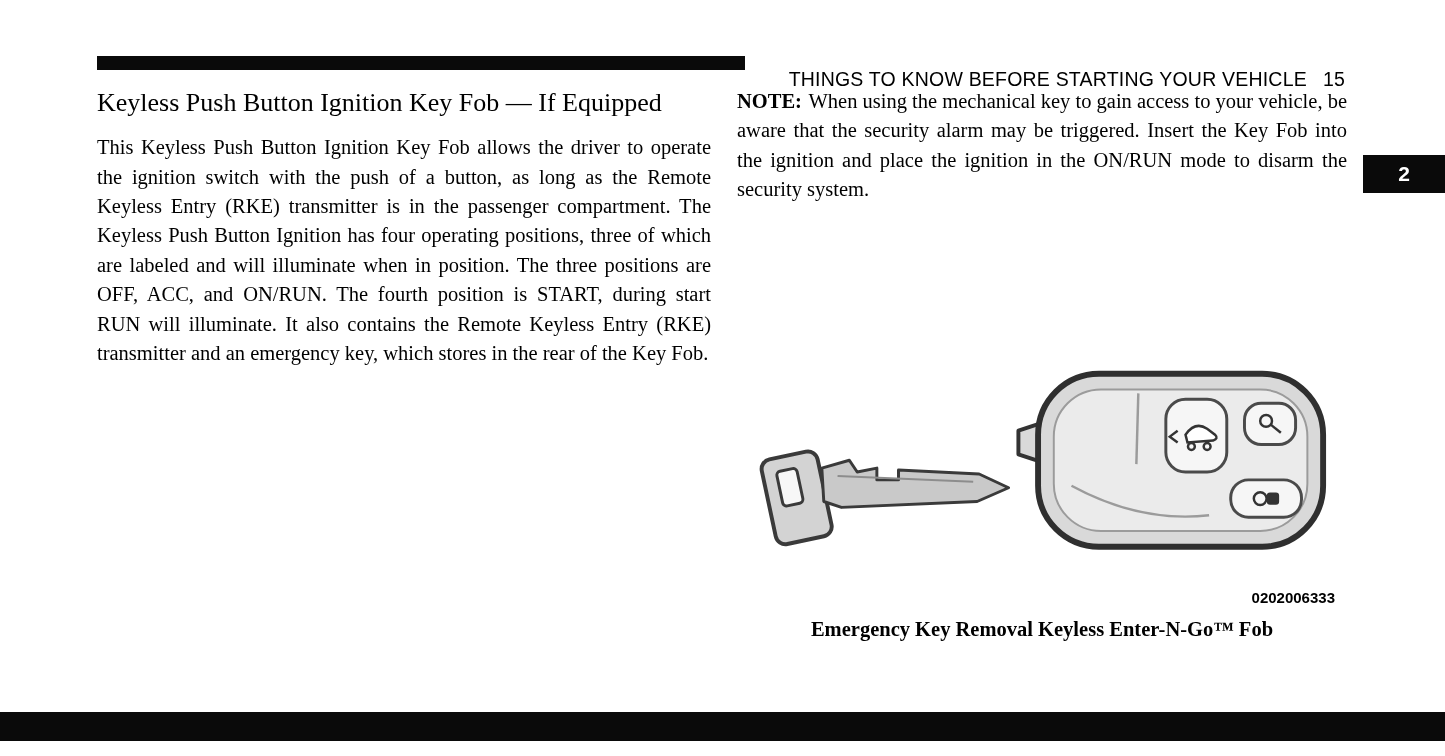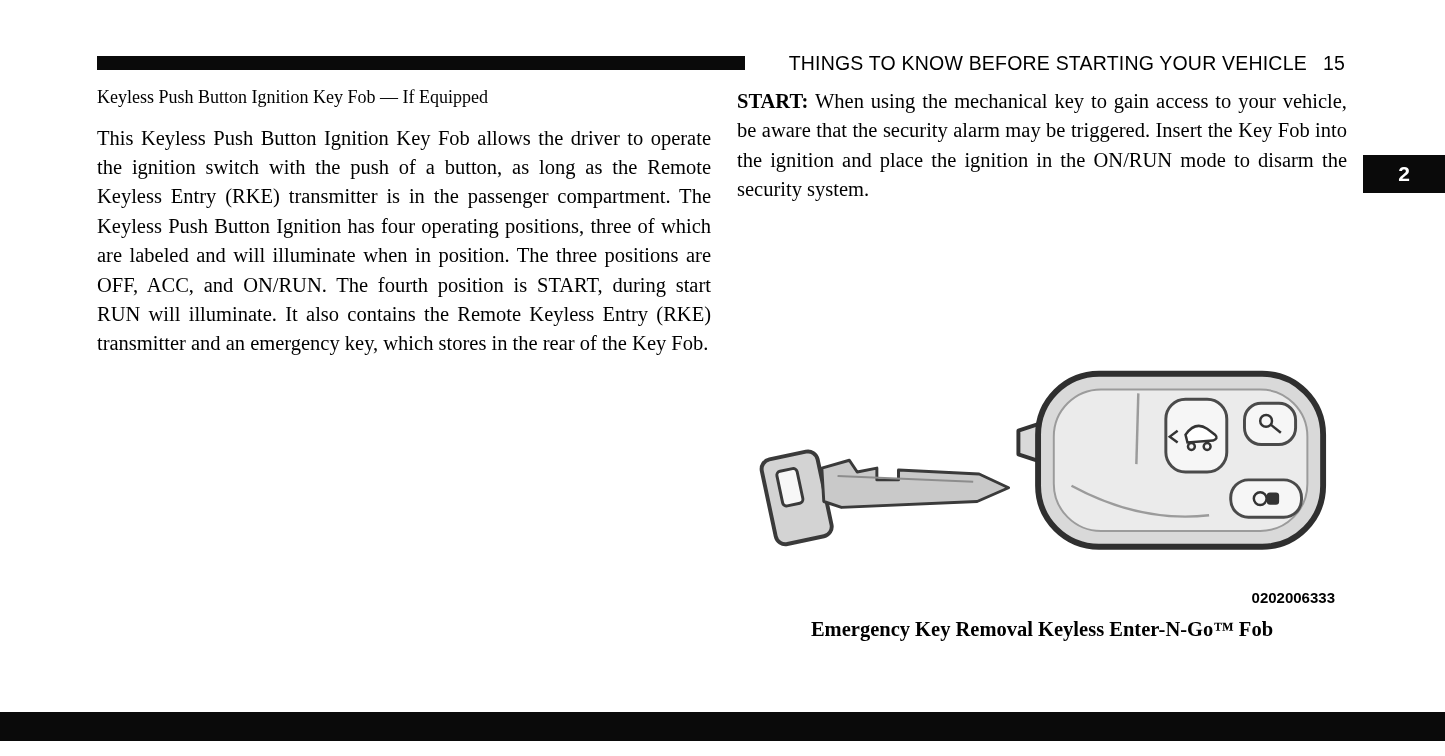--- a/index.html
+++ b/index.html
@@ -12,35 +12,35 @@
     overflow: hidden;
   }
   .page { position: relative; width: 1445px; height: 756px; background: #fff; }
 
   
   .header-bar {
     position: absolute; left: 97px; top: 56px;
     width: 648px; height: 14px; background: #0a0a0a;
   }
   .header-text {
-    position: absolute; top: 52px; right: 100px;
+    position: absolute; top: 68px; right: 100px;
     font-family: "Liberation Sans", "DejaVu Sans", sans-serif;
     font-size: 19.5px; letter-spacing: 0.2px; white-space: nowrap;
   }
   .header-text .pagenum { margin-left: 16px; }
 
   
   .col-left {
     position: absolute; left: 97px; top: 87px; width: 614px;
   }
   .col-right {
     position: absolute; left: 737px; top: 87px; width: 610px;
   }
   h1.section-heading {
-    font-size: 18px; font-weight: normal; line-height: 1.2;
+    font-size: 26px; font-weight: normal; line-height: 1.2;
     margin-bottom: 15px; white-space: nowrap;
   }
   p.body-par {
     font-size: 20.5px; line-height: 29.4px;
     text-align: justify; margin-bottom: 12px;
   }
   p.note-par b { margin-right: 0.32em; }
 
   
   .figure { position: absolute; left: 737px; top: 358px; width: 610px; }
@@ -80,21 +80,21 @@
     <span>THINGS TO KNOW BEFORE STARTING YOUR VEHICLE</span><span class="pagenum">15</span>
   </div>
 
   <div class="col-left">
     <h1 class="section-heading">Keyless Push Button Ignition Key Fob — If Equipped</h1>
     <p class="body-par">This Keyless Push Button Ignition Key Fob allows the driver to operate the ignition switch with the push of a button, as long as the Remote Keyless Entry (RKE) transmitter is in the passenger compartment. The Keyless Push Button Ignition has four operating positions, three of which are labeled and will illuminate when in position. The three positions are OFF, ACC, and ON/RUN. The fourth position is START, during start RUN will illuminate. It also contains the Remote Keyless Entry (RKE) transmitter and an emergency key, which stores in the rear of the Key Fob.</p>
   </div>
 
   <div class="col-right">
     <p class="body-par note-par">
-      <b>START:</b><span>When using the mechanical key to gain access to your vehicle, be aware that the security alarm may be triggered. Insert the Key Fob into the ignition and place the ignition in the ON/RUN mode to disarm the security system.</span>
+      <b>NOTE:</b><span>When using the mechanical key to gain access to your vehicle, be aware that the security alarm may be triggered. Insert the Key Fob into the ignition and place the ignition in the ON/RUN mode to disarm the security system.</span>
     </p>
   </div>
 
   <div class="figure">
     <svg width="590" height="230" viewBox="0 0 600 234" aria-hidden="true">
 
       <g>
         <g transform="rotate(-12 52 145)">
           <rect x="22" y="98" width="58" height="88" rx="10" fill="#d3d3d3" stroke="#3a3a3a" stroke-width="4"></rect>
           <rect x="36" y="112" width="21" height="36" rx="4" fill="#f7f7f7" stroke="#3a3a3a" stroke-width="3"></rect>

